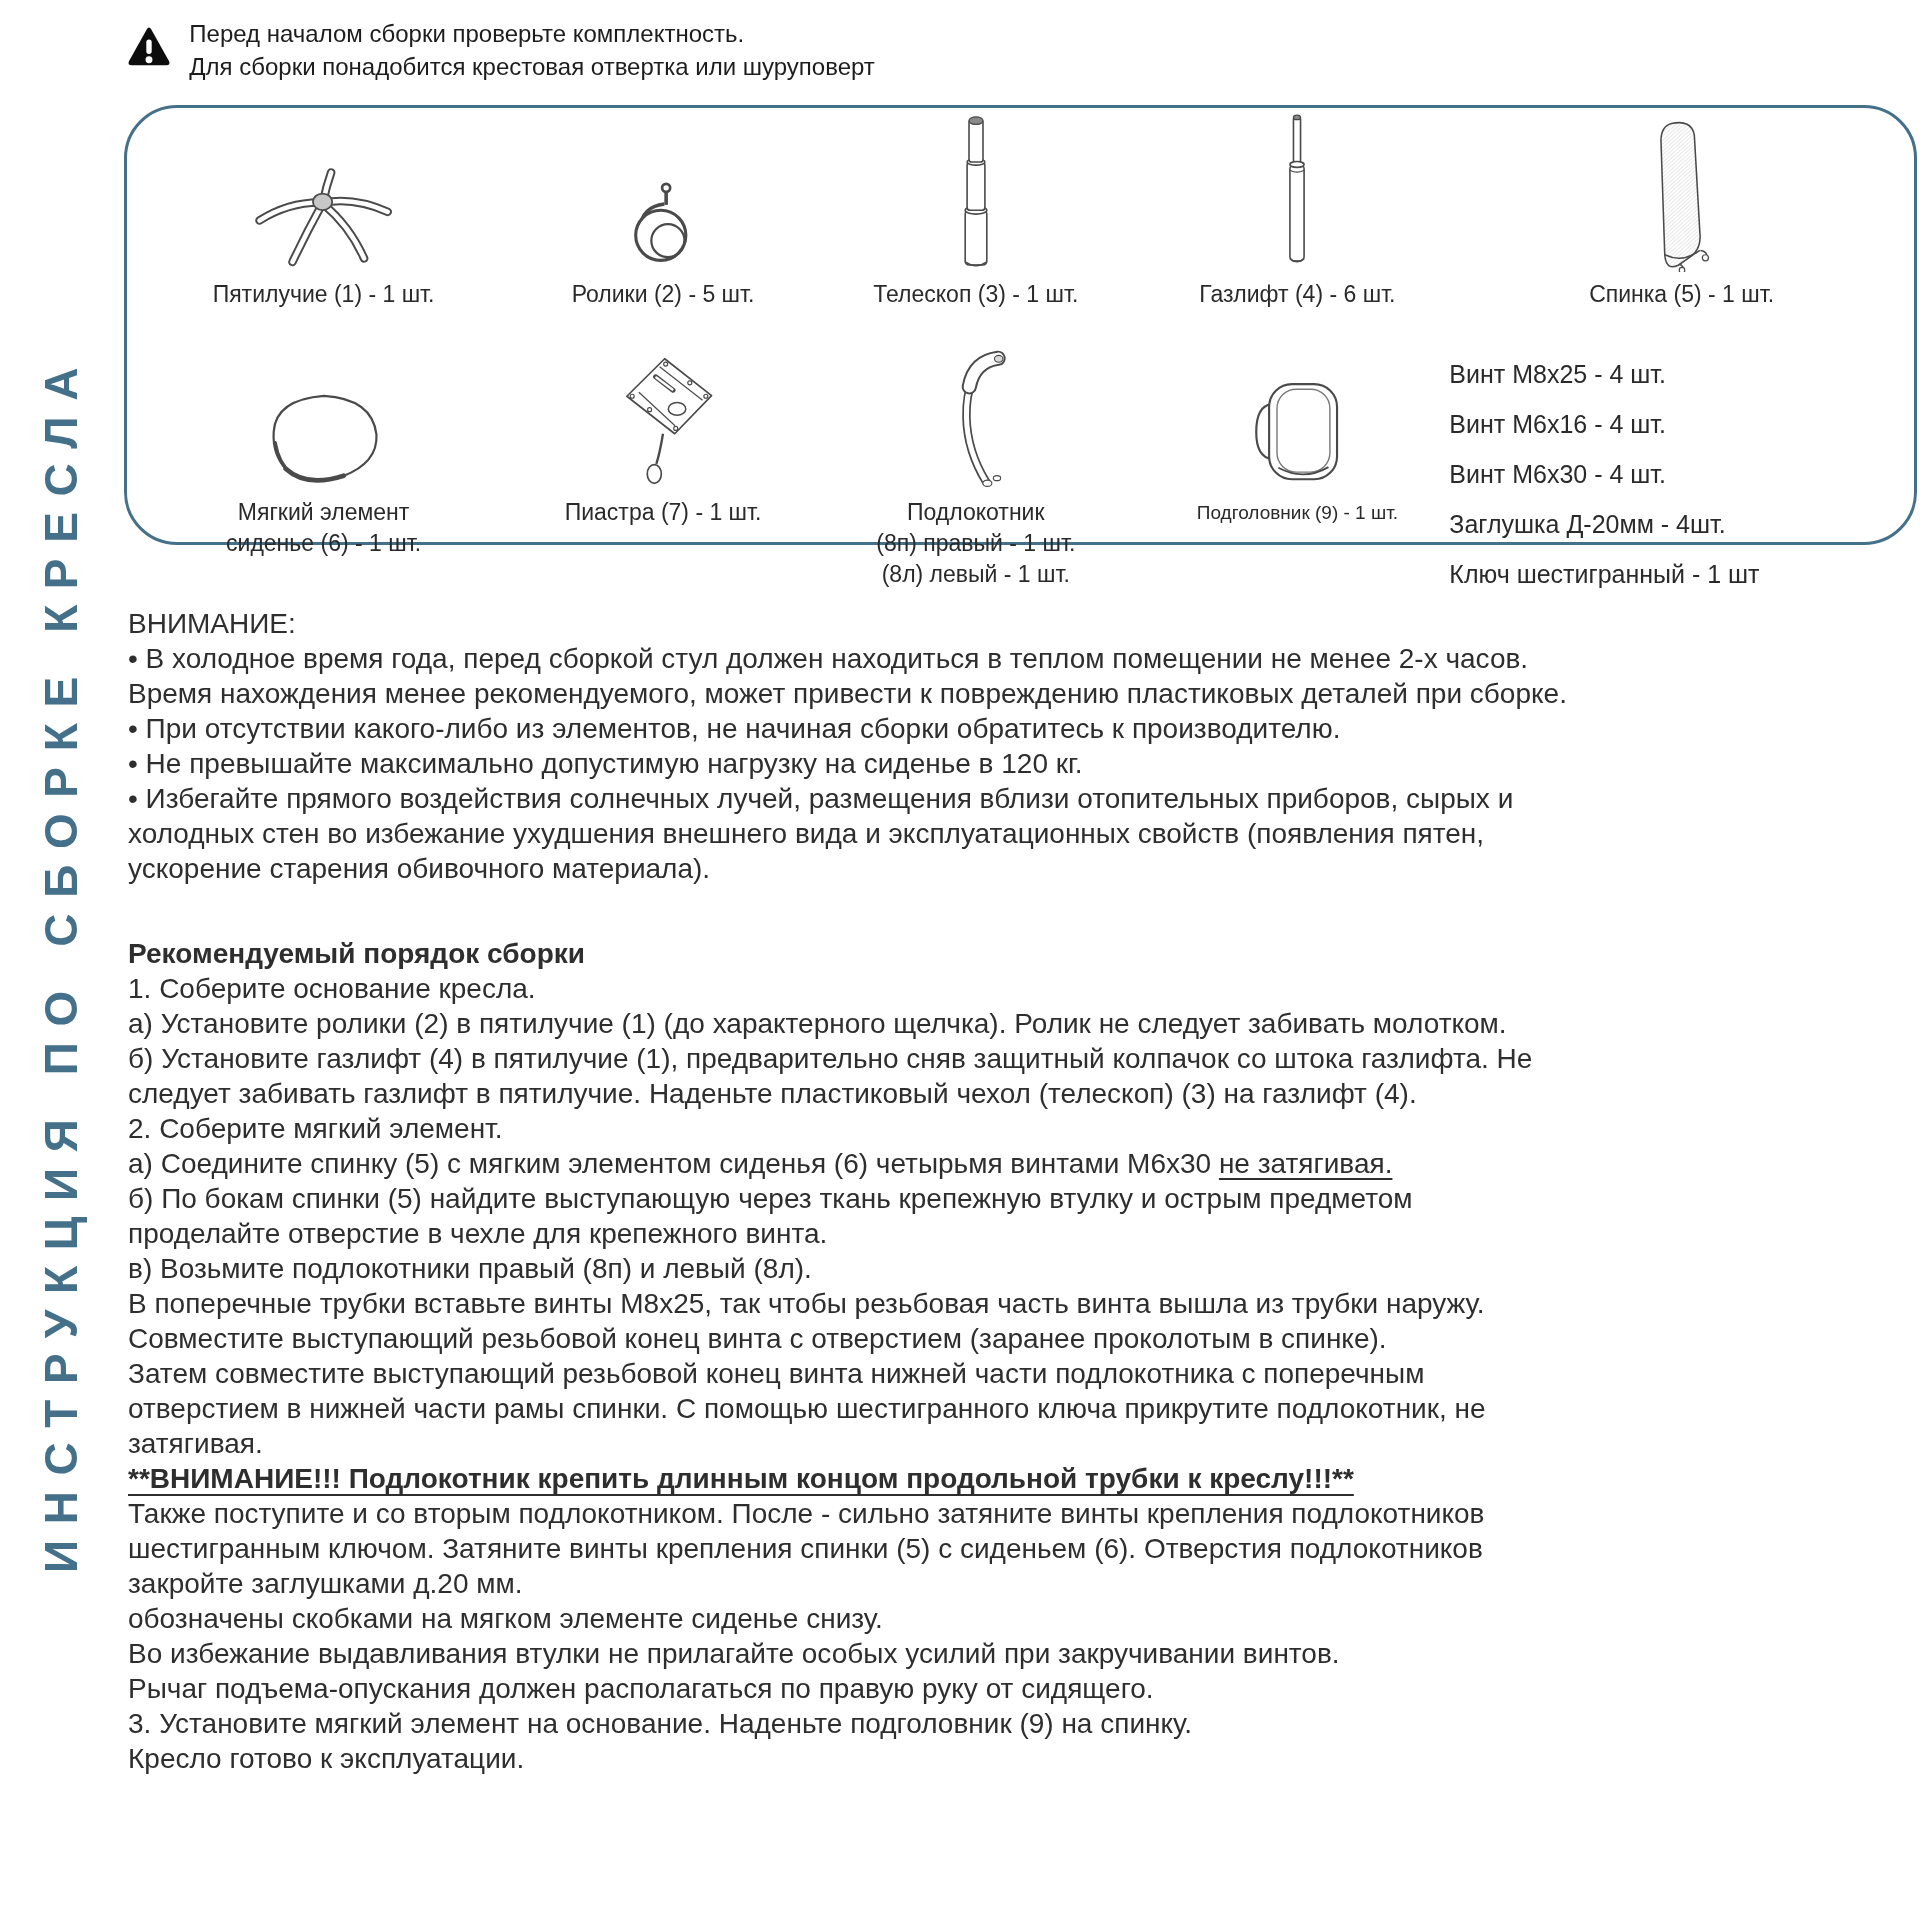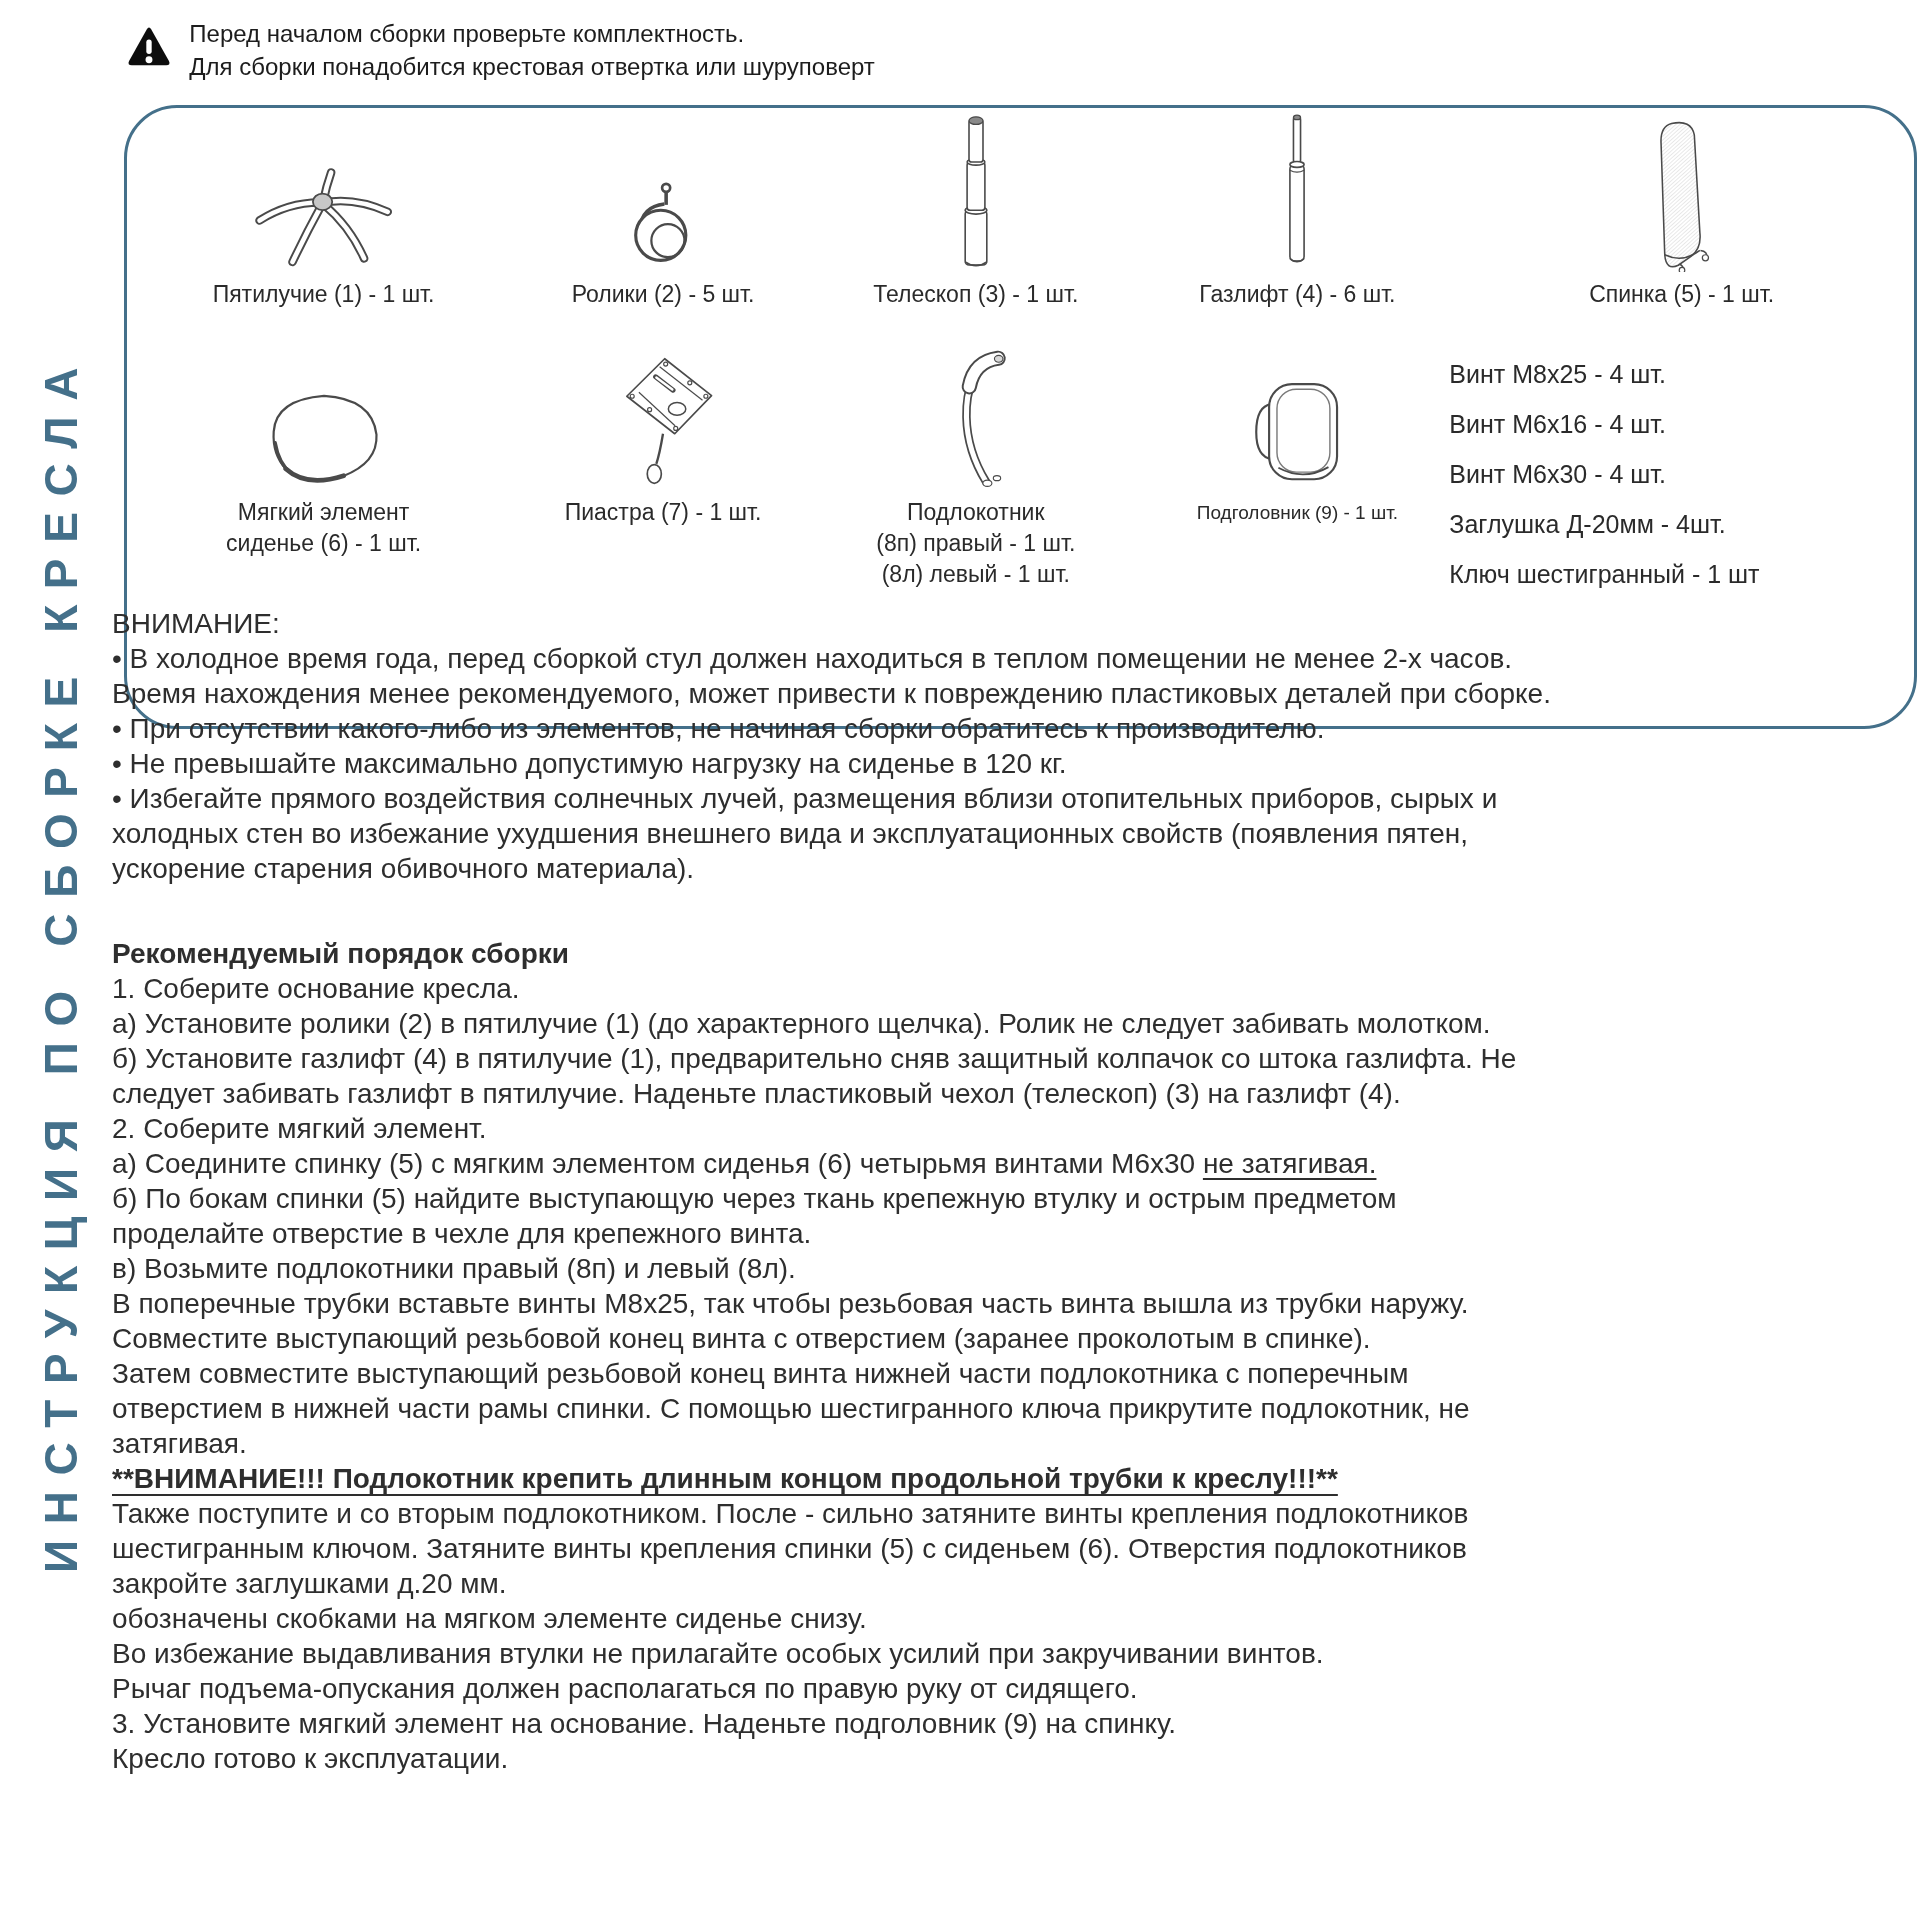--- a/index.html
+++ b/index.html
@@ -6,21 +6,21 @@
   #page{
     position:relative;width:1926px;height:1926px;background:#ffffff;overflow:hidden;
     font-family:"Liberation Sans","DejaVu Sans",sans-serif;color:#2e2e2e;
   }
   
   .warning-header{position:absolute;left:126px;top:17.3px;display:flex;gap:17.3px;align-items:flex-start;}
   .warning-header .icon{flex:0 0 auto;margin-top:6.7px;}
   .warning-lines{font-size:24px;line-height:33px;color:#1d1d1d;}
   
   .parts-box{
-    position:absolute;left:124px;top:105px;width:1793px;height:624px;box-sizing:border-box;
+    position:absolute;left:124px;top:105px;width:1793px;height:440px;box-sizing:border-box;
     border:3.9px solid #44708a;border-radius:53px;background:#ffffff;
   }
   .parts-row{display:flex;width:100%;}
   .row1{margin-top:4.8px;}
   .row2{margin-top:18.3px;}
   .cell{display:flex;flex-direction:column;align-items:center;}
   .c1{width:22%;} .c2{width:16%;} .c3{width:19%;} .c4{width:17%;} .c5{width:26%;}
   .img-area{display:flex;align-items:flex-end;justify-content:center;}
   .row1 .img-area{height:159px;}
   .row2 .img-area{height:161px;}
@@ -31,21 +31,21 @@
   
   .vertical-title{
     position:absolute;left:23px;top:327px;width:75px;height:1271px;
     display:flex;align-items:center;justify-content:center;
   }
   .vertical-title span{
     writing-mode:vertical-rl;transform:rotate(180deg);white-space:nowrap;
     font-size:46px;font-weight:bold;letter-spacing:0.34em;color:#44708a;
   }
   
-  .content{position:absolute;left:112px;top:606px;width:1796px;}
+  .content{position:absolute;left:128px;top:606px;width:1796px;}
   .line{font-size:28px;line-height:35px;white-space:nowrap;}
   .section-title{font-weight:bold;margin-top:50px;}
   .u{text-decoration:underline;text-decoration-thickness:2.4px;text-underline-offset:4.8px;}
   .strong-u{font-weight:bold;}
   .strong-u span{text-decoration:underline;text-decoration-thickness:2.4px;text-underline-offset:5.8px;}
   svg{display:block;}
   .sk{stroke:#4a4a4a;fill:none;}
 </style>
 </head>
 <body>

